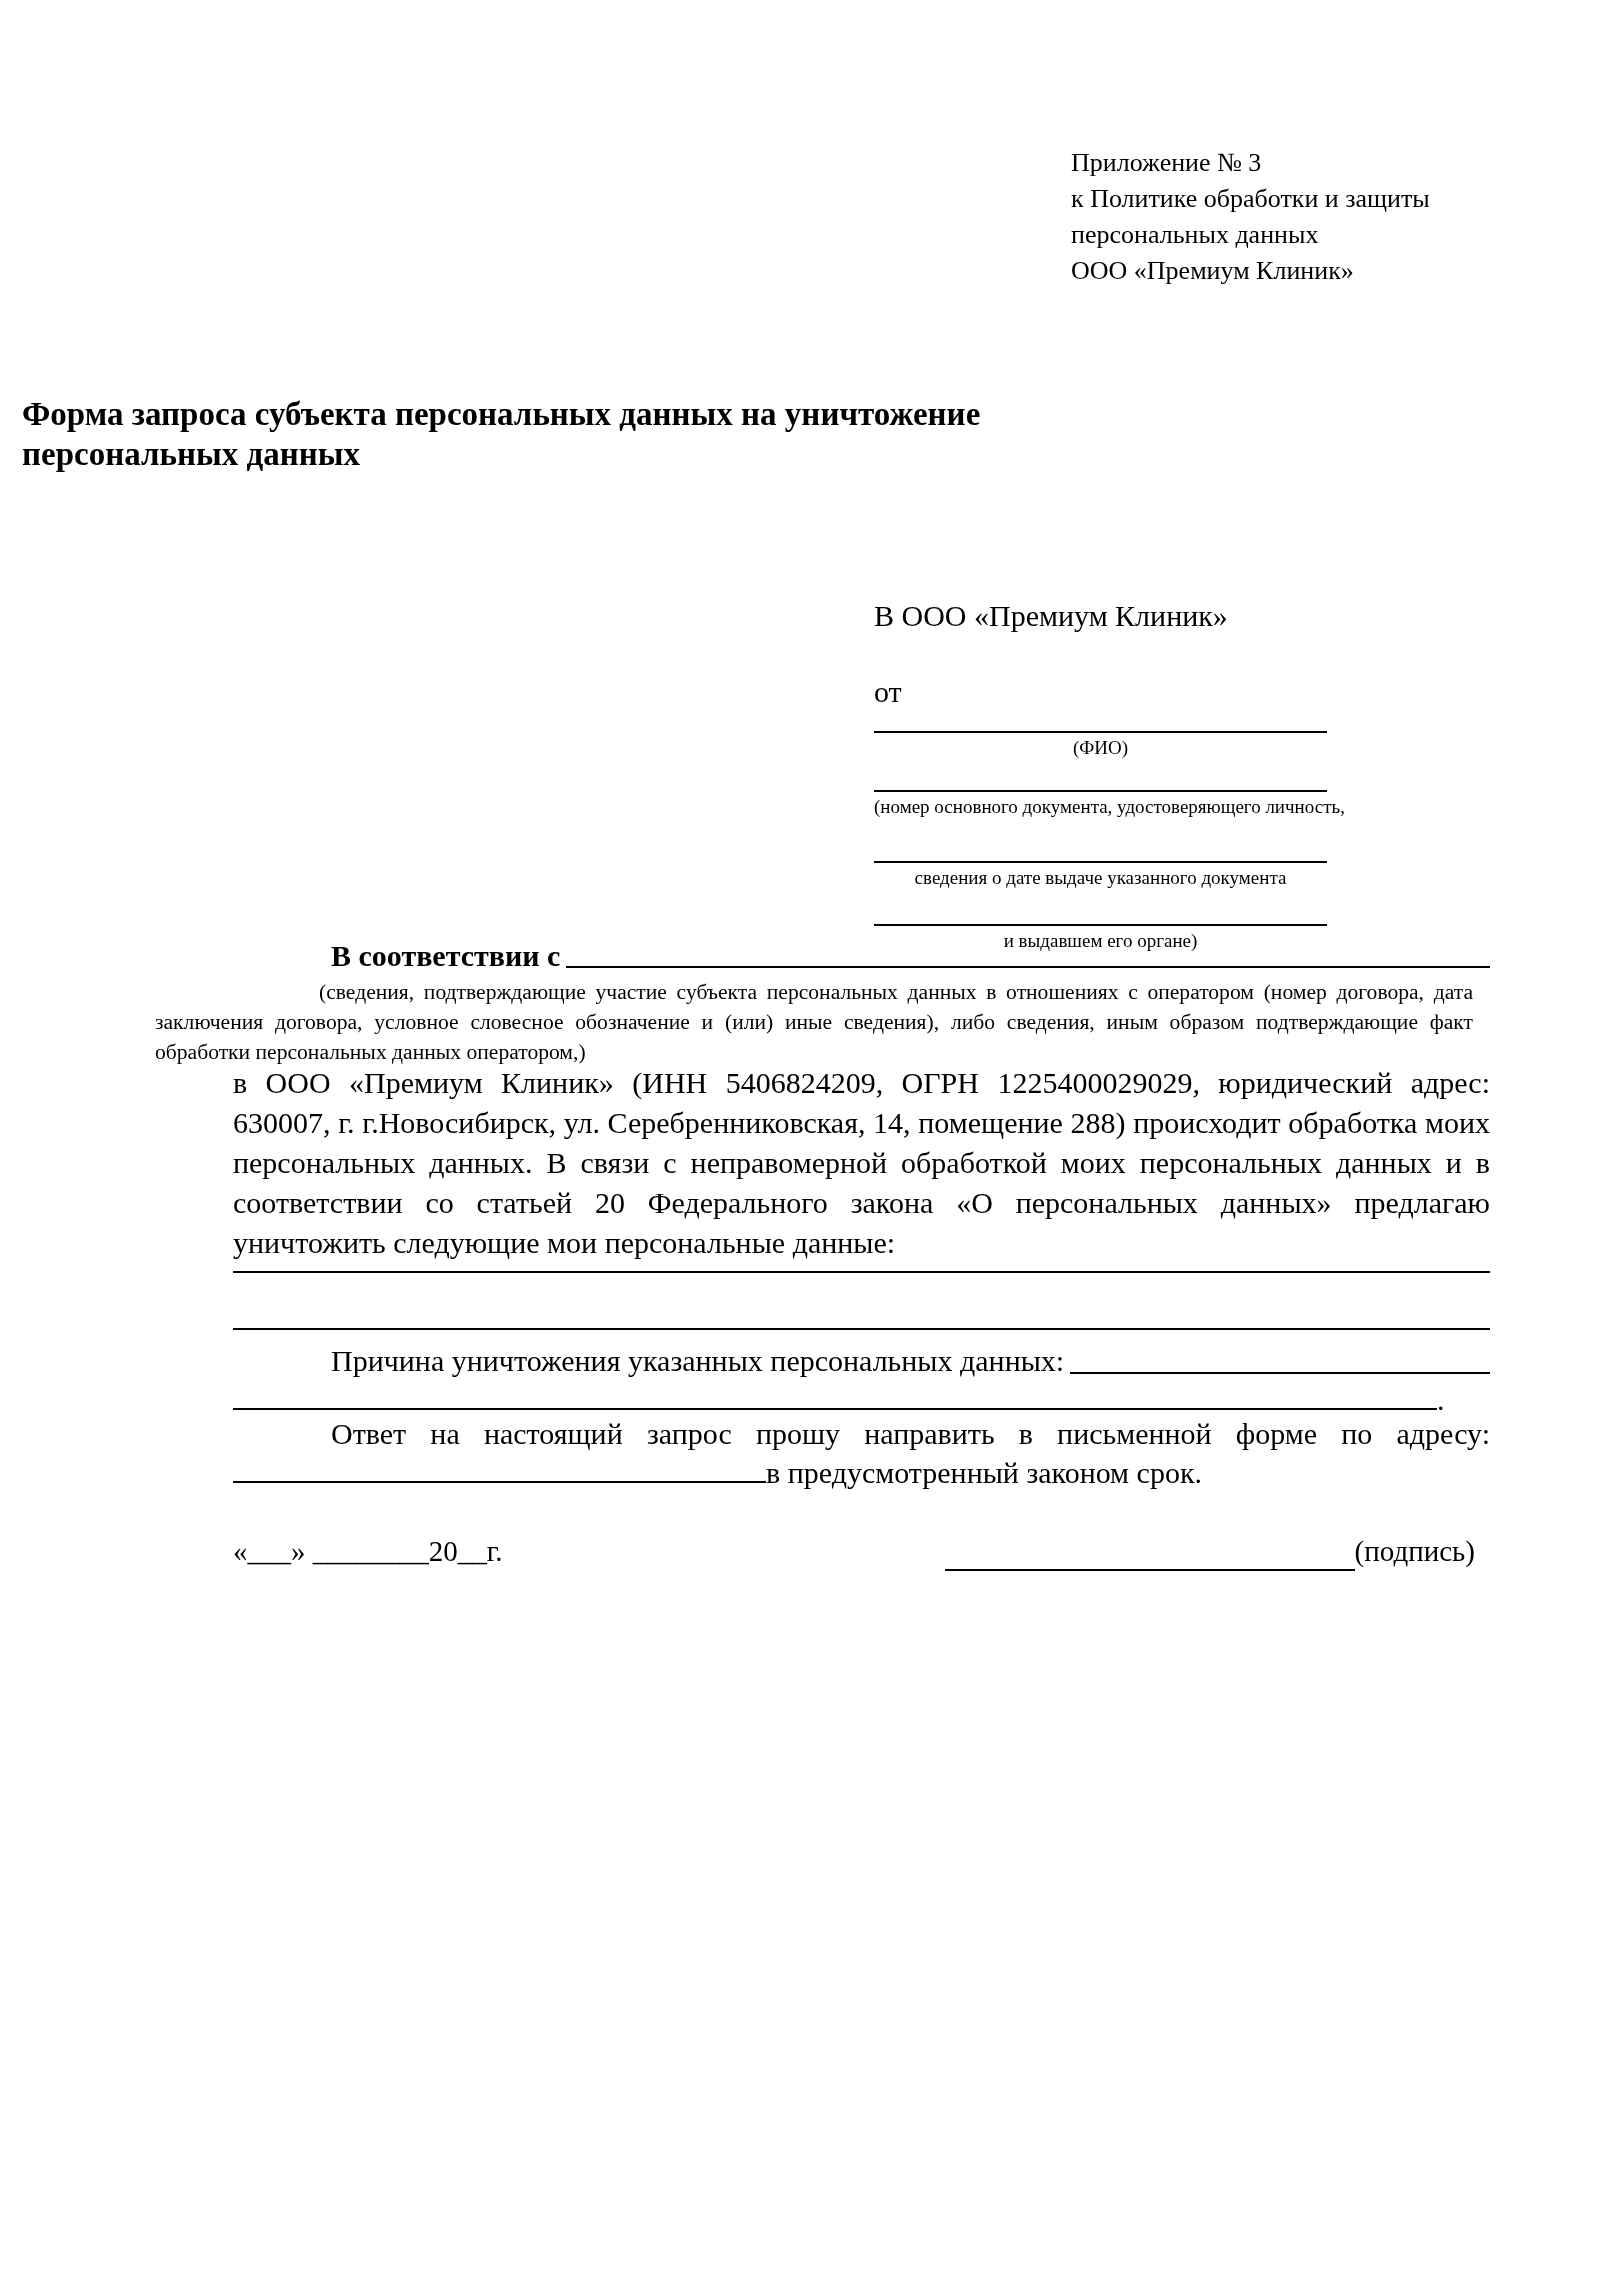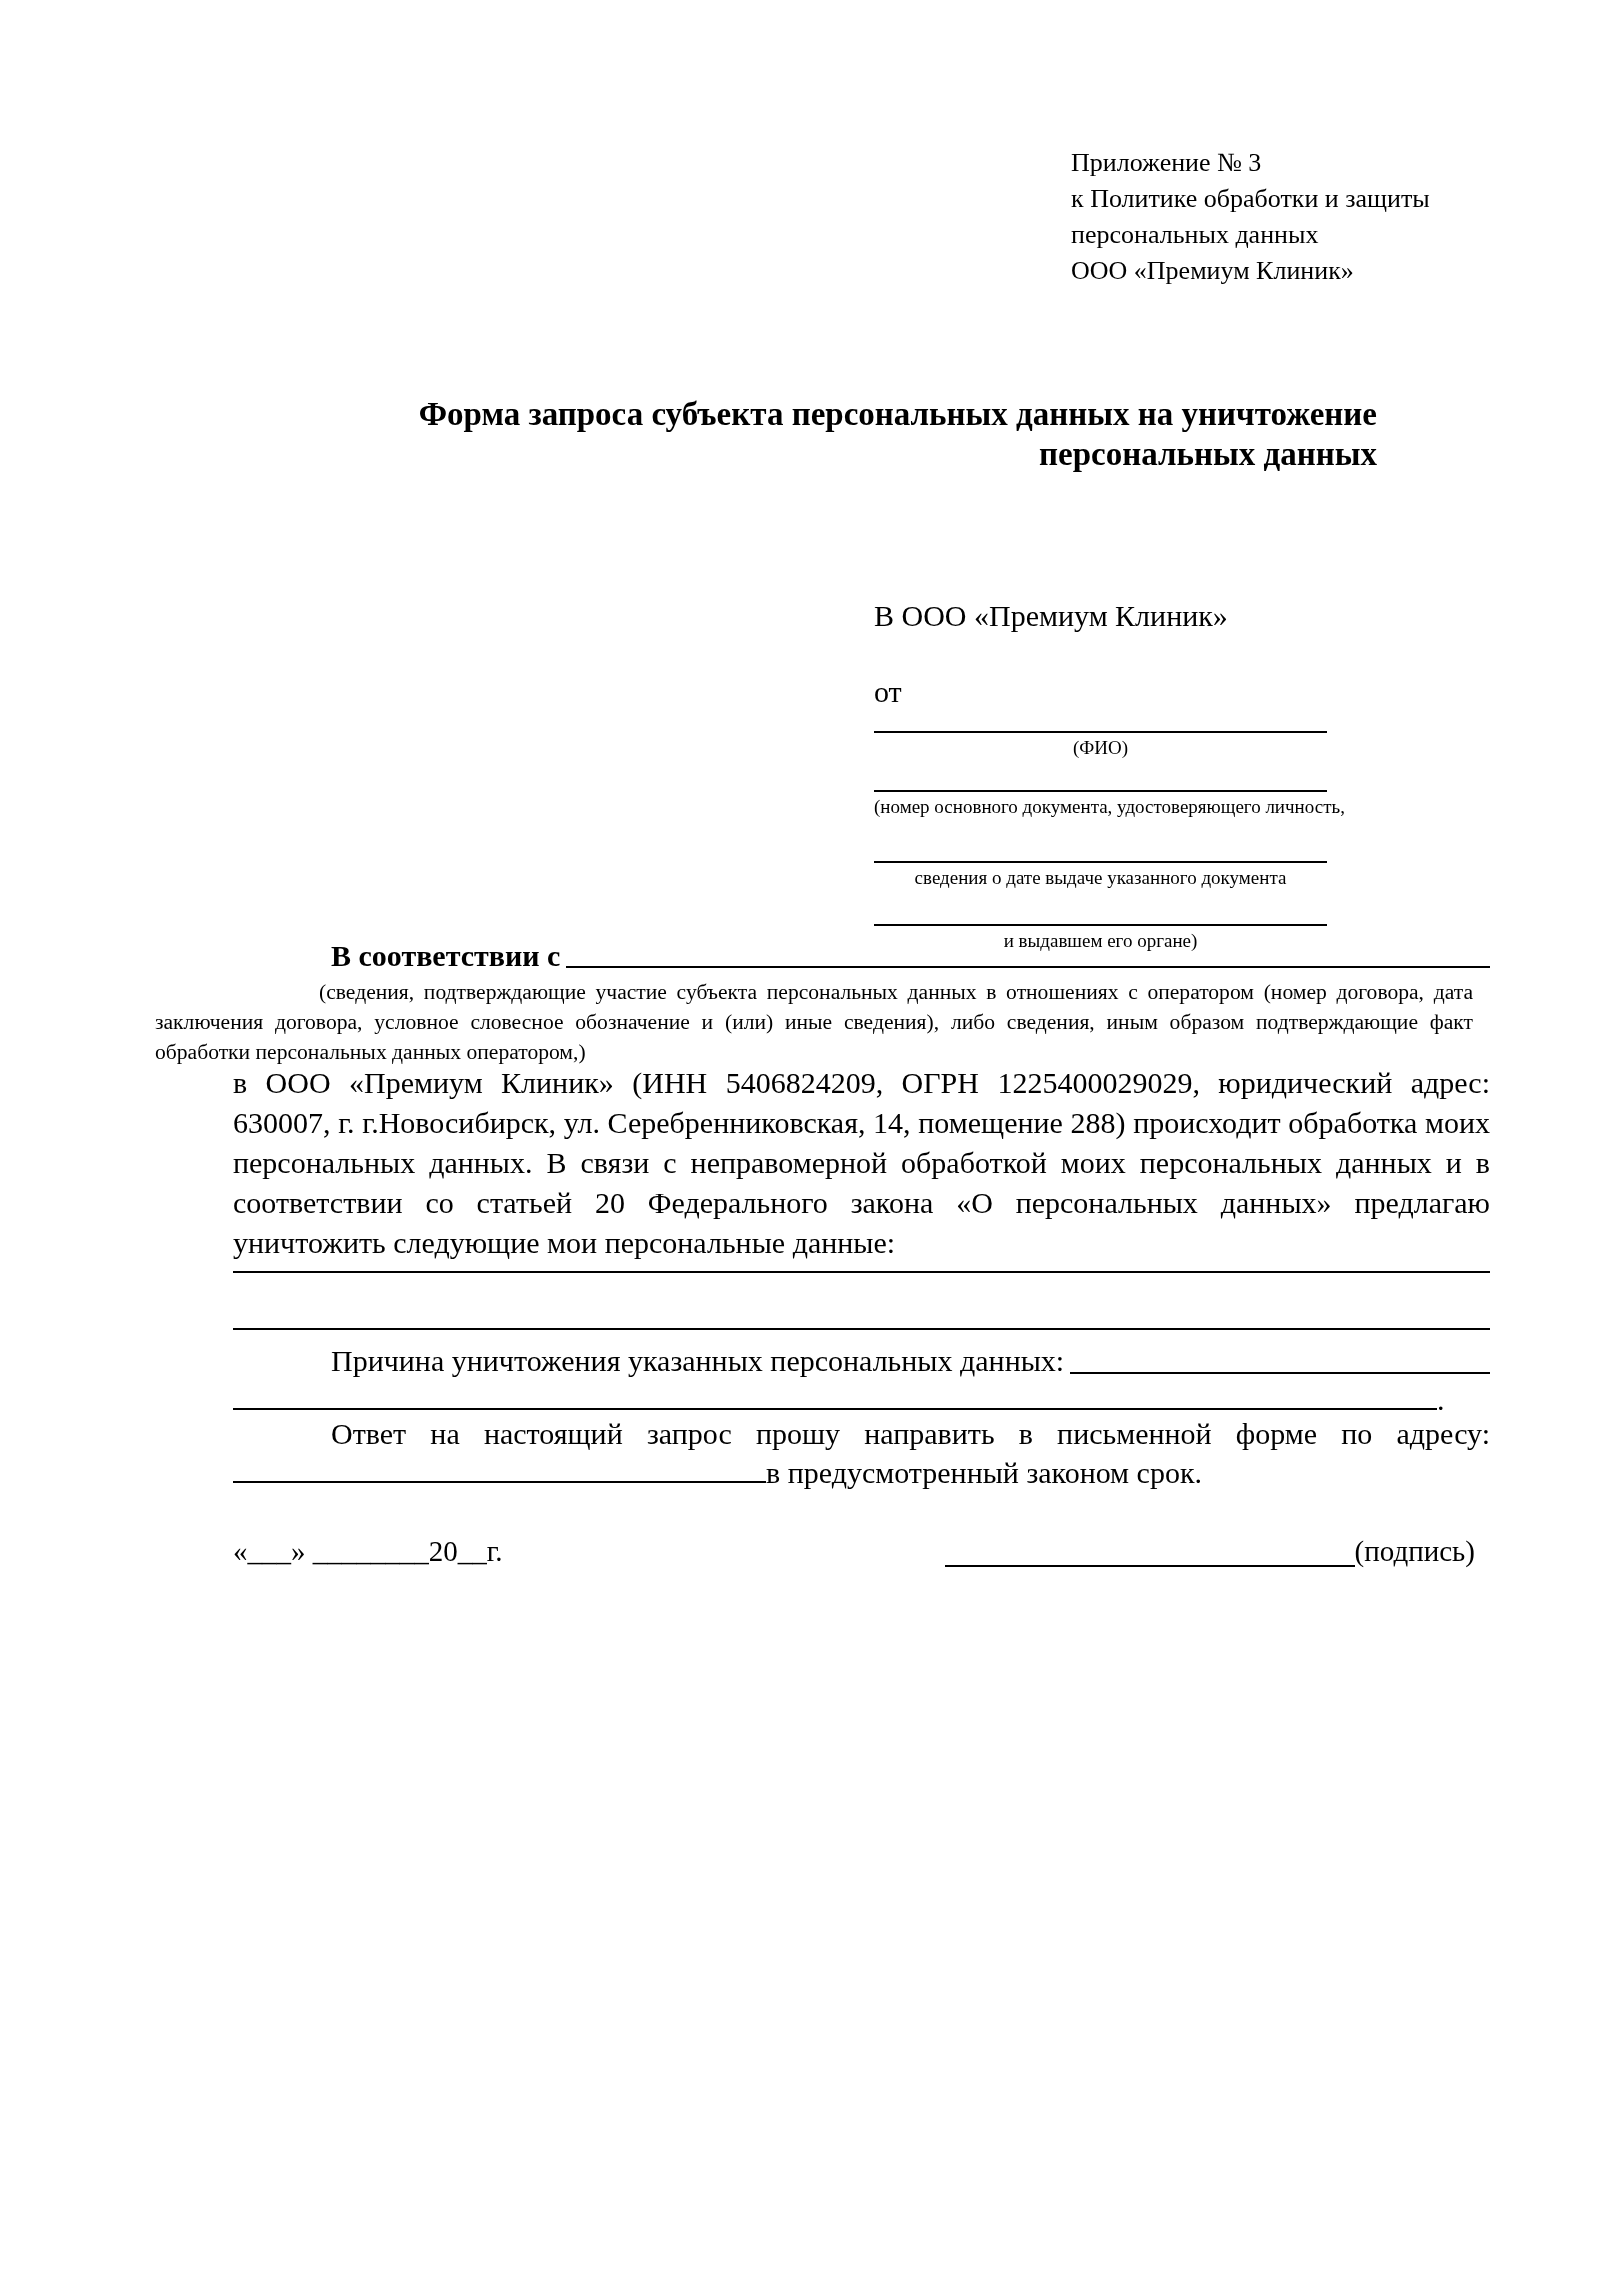--- a/index.html
+++ b/index.html
@@ -7,22 +7,22 @@
     width:1621px;height:2294px;background:#ffffff;position:relative;
     font-family:"Liberation Serif","DejaVu Serif",serif;color:#000;
     -webkit-font-smoothing:antialiased;
   }
   .abs{position:absolute;}
 
   
   #appendix{left:1071px;top:145px;width:470px;font-size:26px;line-height:36px;}
 
   
-  #title{left:0;top:394px;width:1377px;text-align:right;font-weight:bold;
-         font-size:33px;line-height:40px;}
+  #title{left:0;top:394px;width:1377px;text-align:left;font-weight:bold;
+         font-size:33px;line-height:40px;padding-left:22px;}
 
   
   #addressee{left:874px;top:561px;width:453px;font-size:30px;}
   .addr-to,.addr-from{line-height:43px;margin-top:33px;}
   .addr-line{border-bottom:2.9px solid #000;}
   .addr-line.f1{height:17.6px;}
   .addr-line.f2{height:30px;}
   .addr-line.f3{height:41px;}
   .addr-line.f4{height:34px;}
   .addr-caption{font-size:19px;line-height:25.5px;margin-top:2px;text-align:center;white-space:nowrap;}
@@ -53,21 +53,21 @@
   .reason-underline{display:inline-block;width:1204px;height:19.6px;border-bottom:2.9px solid #000;}
 
   
   #response{left:233px;top:1414px;width:1257px;font-size:30px;line-height:39px;
             text-align:justify;text-align-last:left;text-indent:98px;}
   .response-underline{display:inline-block;width:533px;height:25.5px;border-bottom:2.9px solid #000;}
 
   
   #footer{left:233px;top:1532px;width:1242px;display:flex;
           justify-content:space-between;align-items:flex-end;font-size:29px;line-height:39px;gap:38px;}
-  .sig-group{display:flex;align-items:flex-start;}
+  .sig-group{display:flex;align-items:flex-end;}
   .sig-line{display:inline-block;width:410px;height:33px;border-bottom:2.9px solid #000;}
 </style>
 </head>
 <body>
 
 <div id="appendix" class="abs">
   <div>Приложение № 3</div>
   <div>к Политике обработки и защиты</div>
   <div>персональных данных</div>
   <div>ООО «Премиум Клиник»</div>

